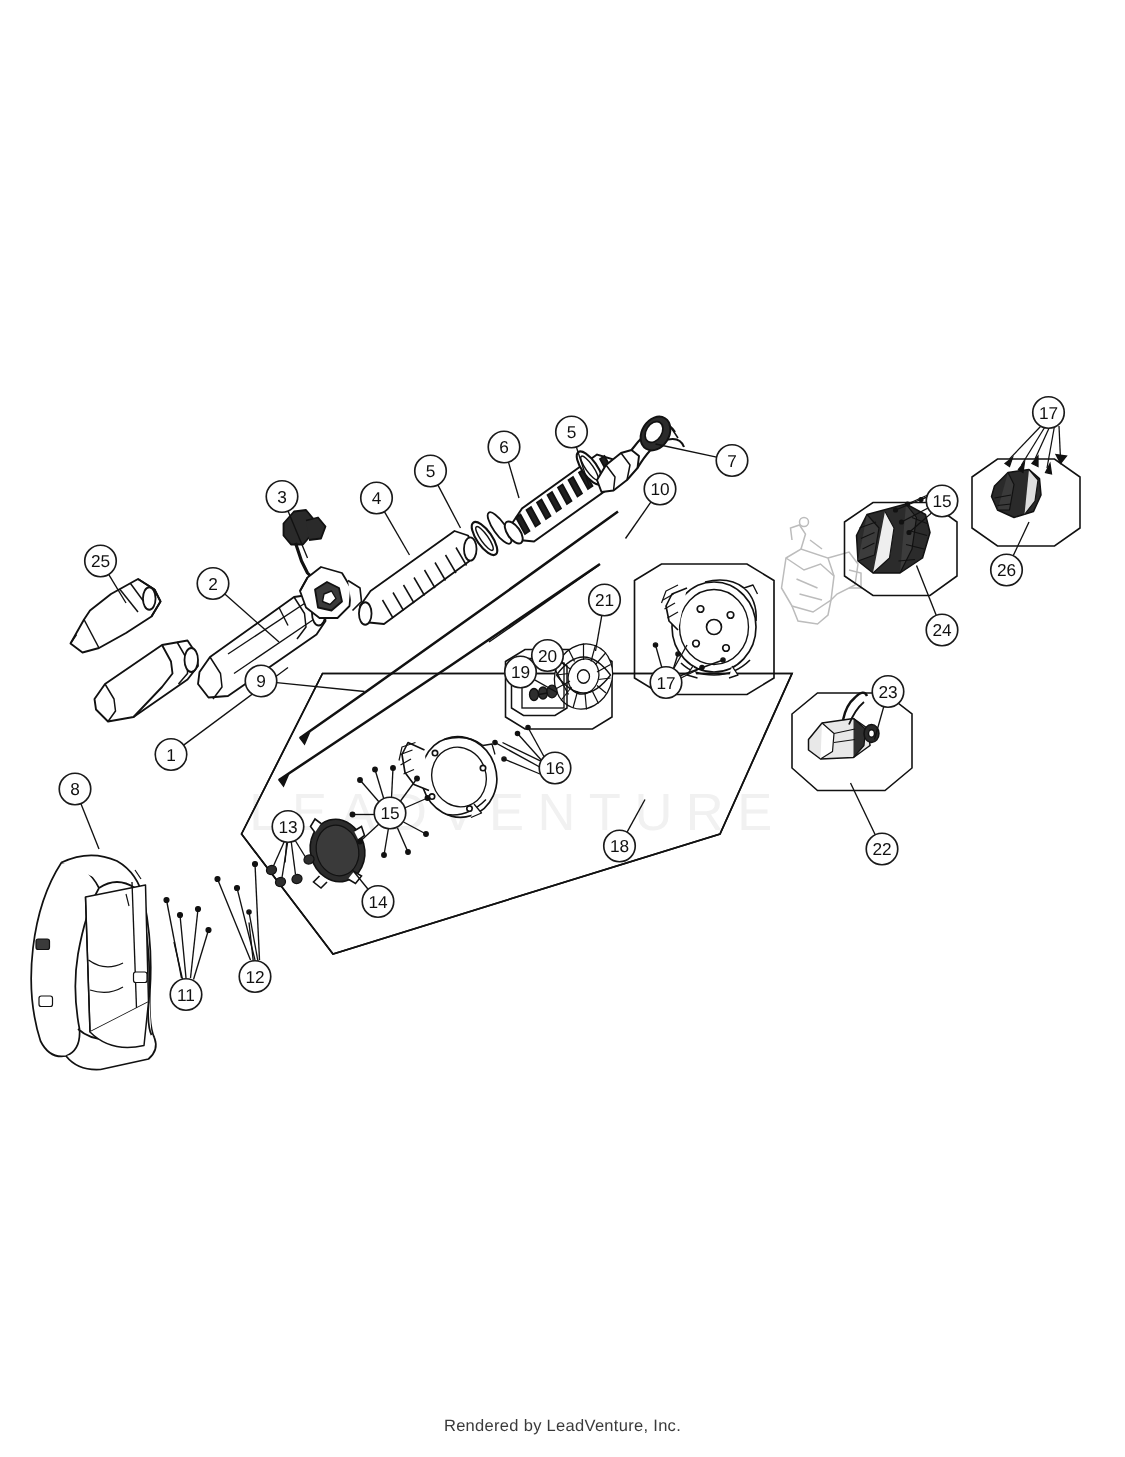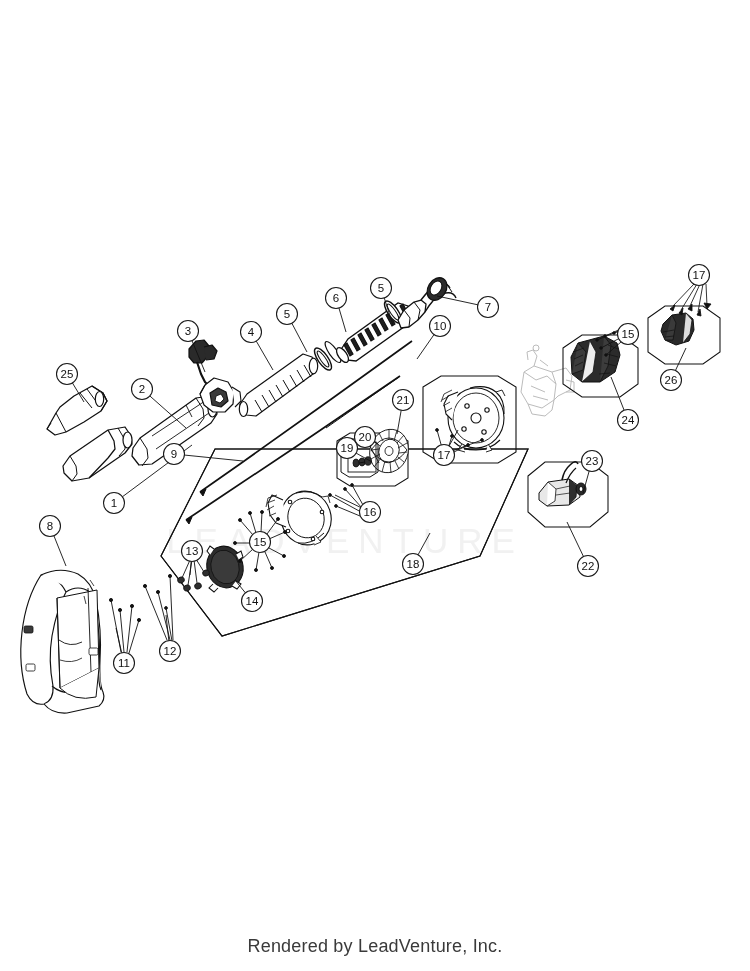--- a/index.html
+++ b/index.html
@@ -1,20 +1,20 @@
 <!DOCTYPE html>
 <html><head>
 <meta charset="utf-8">
 <style>
   html,body{margin:0;padding:0;background:#ffffff;}
   body{width:750px;height:971px;font-family:"Liberation Sans",sans-serif;overflow:hidden;}
   #page{position:relative;width:750px;height:971px;background:#fff;}
   #diagram{position:absolute;left:0;top:0;width:750px;height:971px;}
   .footer{position:absolute;left:0;bottom:14px;width:750px;text-align:center;
-          font-size:18px;color:#3a3a3a;font-family:"Liberation Sans",sans-serif;letter-spacing:.2px;}
+          font-size:11px;color:#3a3a3a;font-family:"Liberation Sans",sans-serif;letter-spacing:.2px;}
   text{font-family:"Liberation Sans",sans-serif;}
 </style>
 </head>
 <body>
 
 <div id="page">
 
   <svg id="diagram" viewBox="0 0 750 971">
     <defs>
       <g id="ring-small">

